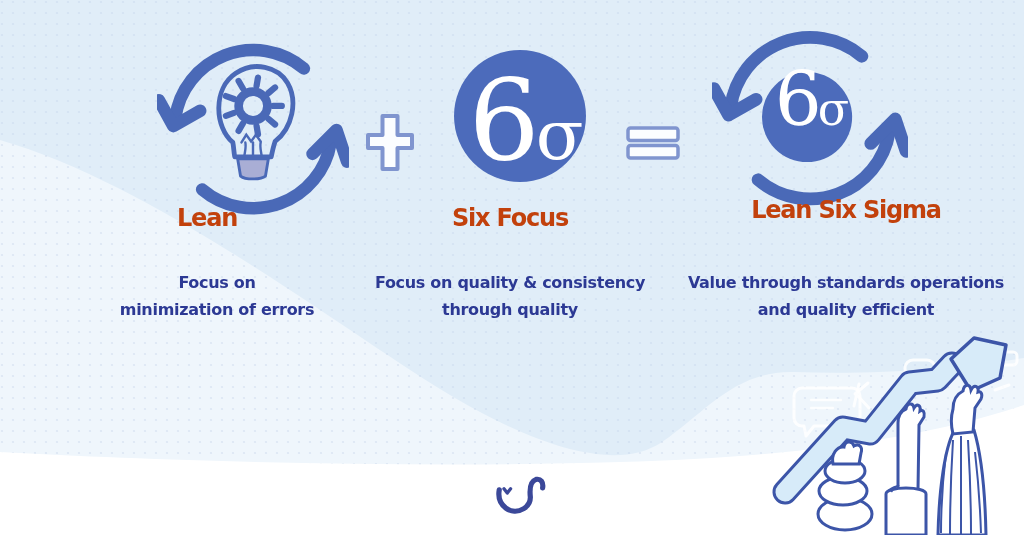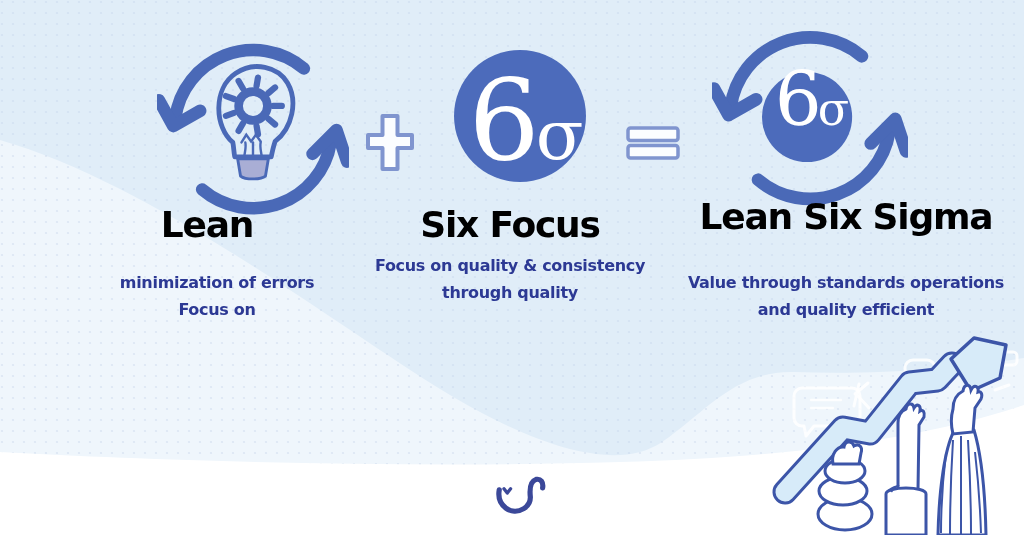--- a/index.html
+++ b/index.html
@@ -8,22 +8,22 @@
     background:#ffffff;
     font-family:"DejaVu Sans","Liberation Sans",sans-serif;
   }
   #stage svg{display:block;}
   .abs{position:absolute;}
   
   #bg{position:absolute;left:0;top:0;}
   
   .col-title{
     position:absolute; text-align:center;
-    font-size:36px; font-weight:bold; letter-spacing:-1.2px;
-    color:#000000;
+    font-size:24px; font-weight:bold; letter-spacing:-1.2px;
+    color:#c2410c;
   }
   .col-desc{
     position:absolute; text-align:center;
     font-size:16px; font-weight:bold; letter-spacing:-0.3px;
     line-height:27px; color:#2c3994;
   }
   
   .badge-circle{
     position:absolute; border-radius:50%;
     background:#4c6bbb;
@@ -128,35 +128,35 @@
 
     <g stroke="#4a69b7" stroke-width="2.5" fill="none" stroke-linecap="round">
       <path d="M88 114 L93 106 L98 113 L103 106 L108 113"></path>
       <path d="M91 128 C92 121, 93 118, 92 114"></path>
       <path d="M100 128 L100 114"></path>
       <path d="M109 128 C108 121, 107 118, 108 114"></path>
     </g>
   </svg>
   <div class="col-title" style="left:57px; top:204px; width:300px;">Lean</div>
   <div class="col-desc" style="left:67px; top:269px; width:300px;">
+    <div>Focus on</div>
     <div>minimization of errors</div>
-    <div>Focus on</div>
   </div>
 
   <svg class="abs" style="left:366px; top:114px;" width="48" height="57" viewBox="0 0 48 57">
     <path d="M16.5 2 H31.5 V21 H46 V34 H31.5 V55 H16.5 V34 H2 V21 H16.5 Z" fill="#fbfdff" stroke="#8095cf" stroke-width="4" stroke-linejoin="round"></path>
   </svg>
 
   <div class="badge-circle" style="left:454px; top:50px; width:132px; height:132px;"></div>
   <div class="badge" id="badge-mid">
     <span class="six">6</span>
     <span class="sigma">σ</span>
   </div>
   <div class="col-title" style="left:360px; top:204px; width:300px;">Six Focus</div>
-  <div class="col-desc" style="left:345px; top:252px; width:330px;">
+  <div class="col-desc" style="left:345px; top:269px; width:330px;">
     <div>Focus on quality &amp; consistency</div>
     <div>through quality</div>
   </div>
 
   <svg class="abs" style="left:626px; top:126px;" width="54" height="34" viewBox="0 0 54 34">
     <rect x="2" y="2" width="50" height="12.5" rx="2.5" fill="#fbfdff" stroke="#8095cf" stroke-width="3.5"></rect>
     <rect x="2" y="19.5" width="50" height="12.5" rx="2.5" fill="#fbfdff" stroke="#8095cf" stroke-width="3.5"></rect>
   </svg>
 
   <svg class="abs" style="left:712px; top:20px;" width="196" height="196" viewBox="0 0 200 200">

